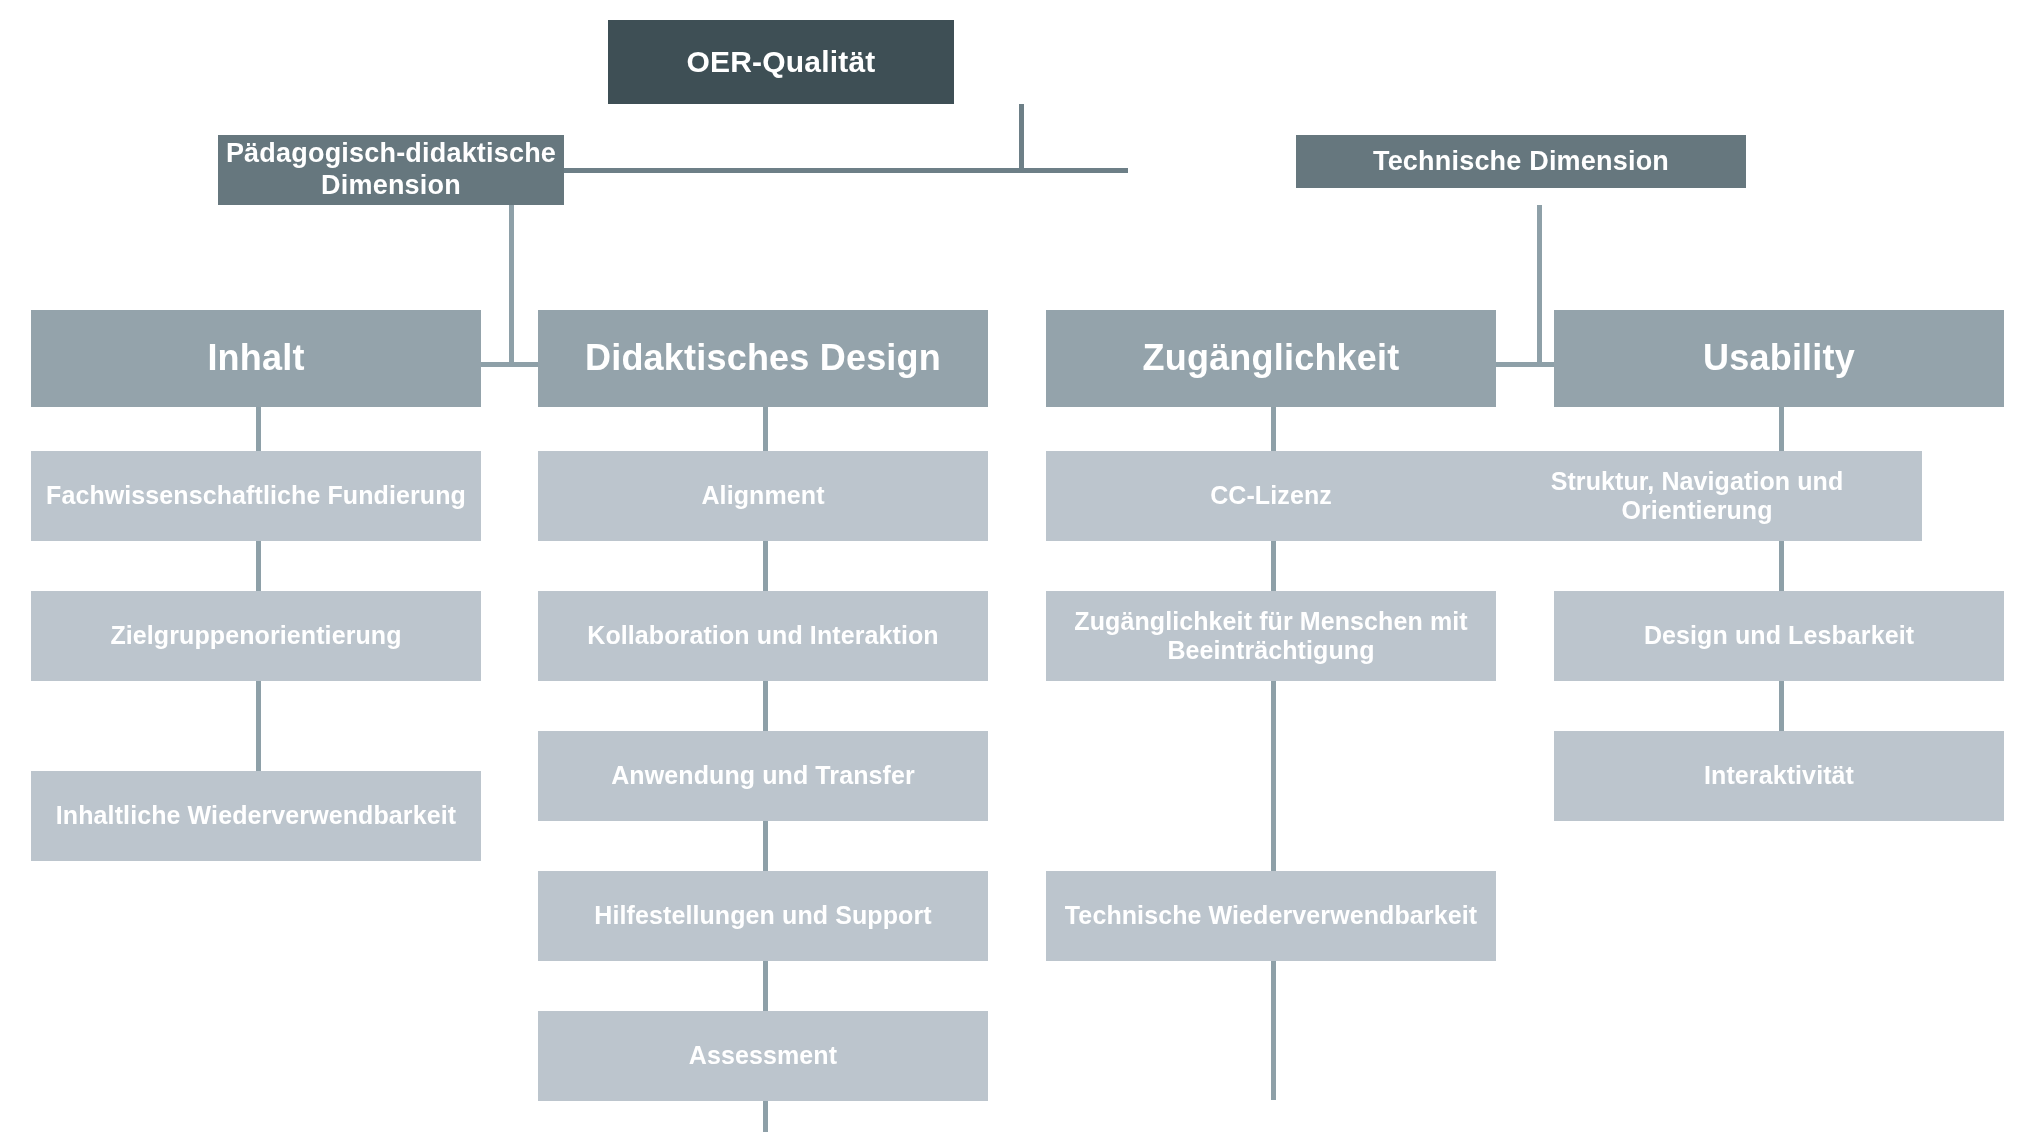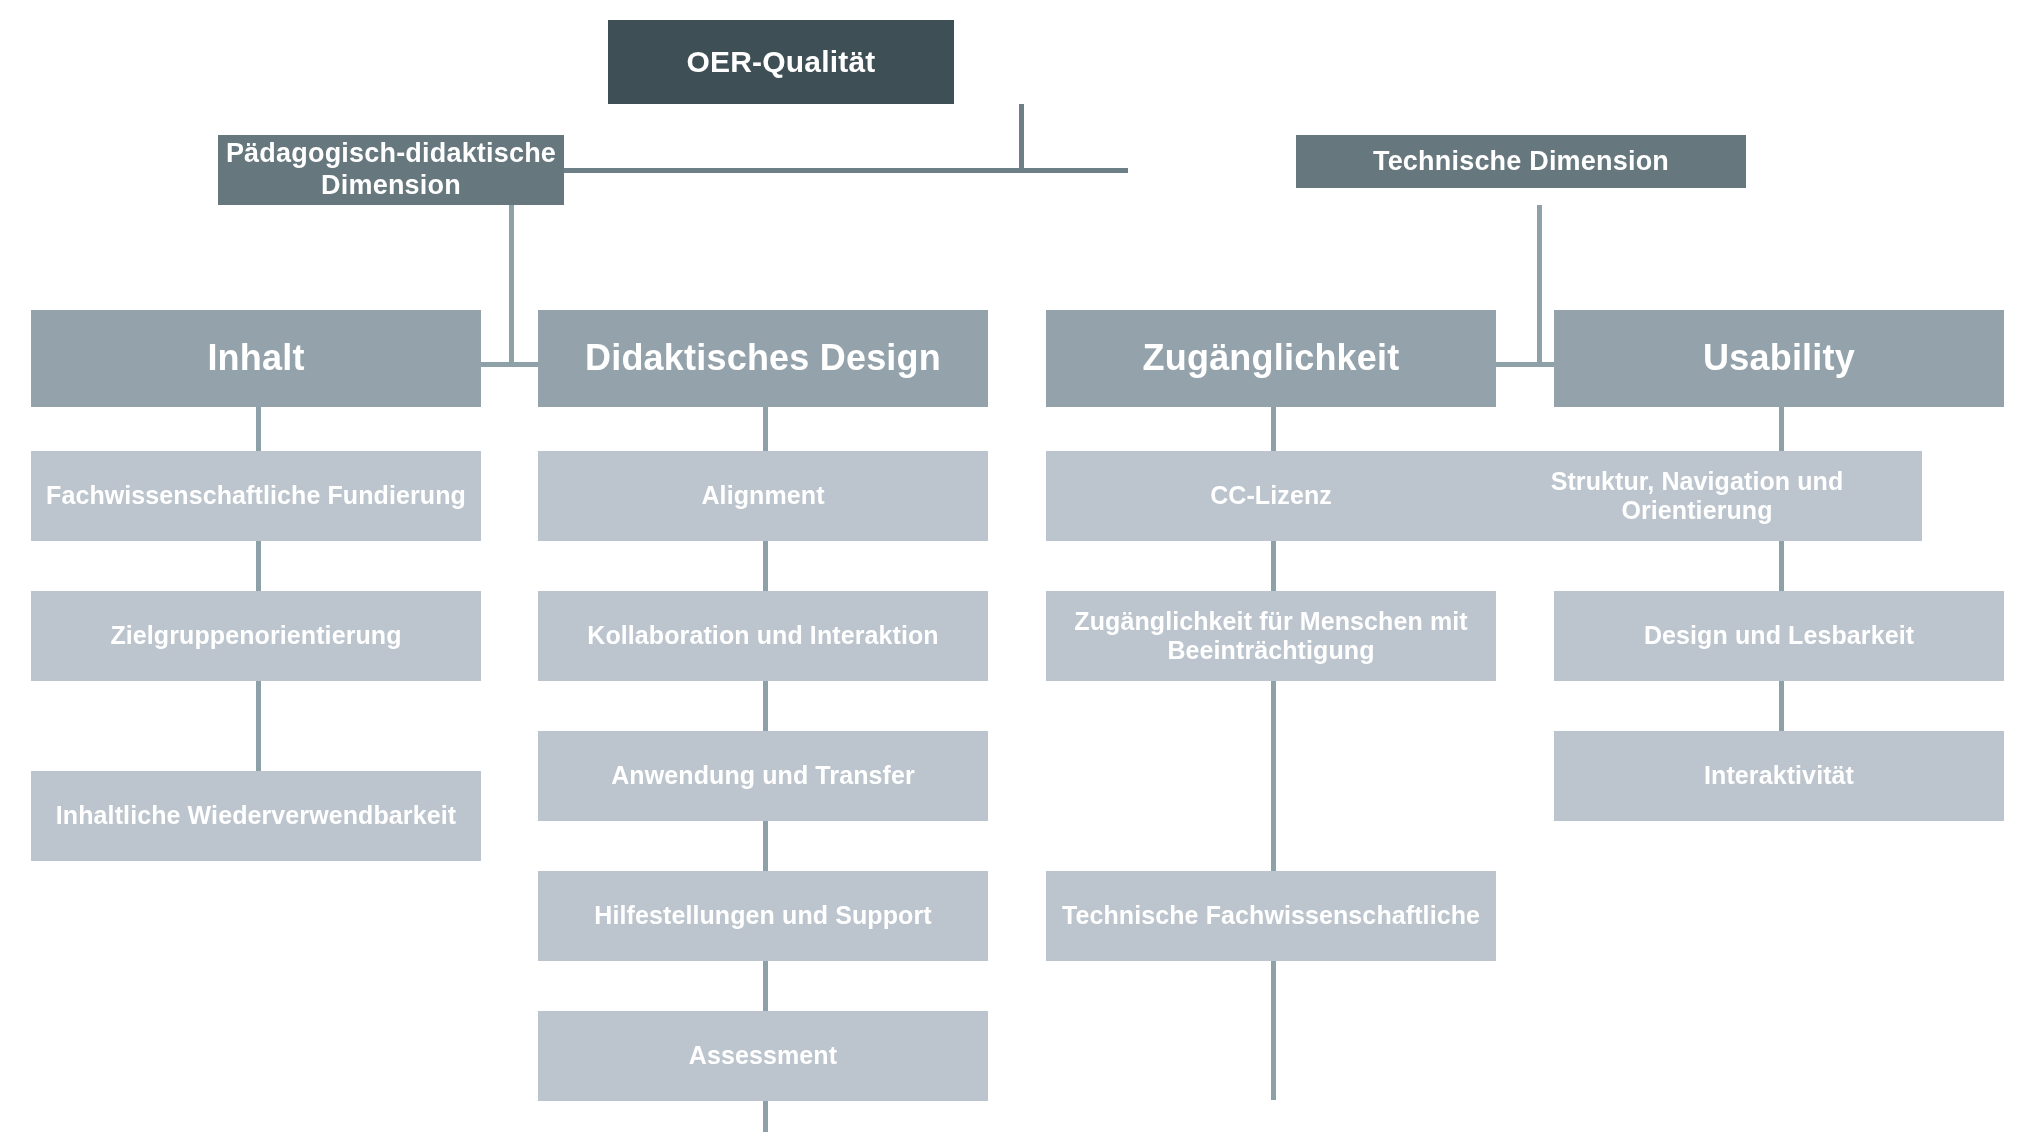--- a/index.html
+++ b/index.html
@@ -149,21 +149,21 @@
   <div class="node lvl-leaf" style="left:1046px; top:591px; width:450px; height:90px;">
     <span class="label">Zugänglichkeit für Menschen mit Beeinträchtigung</span>
   </div>
 
   <div class="node lvl-leaf" style="left:1046px; top:451px; width:450px; height:90px;">
     <span class="label">CC-Lizenz</span>
   </div>
 
 
   <div class="node lvl-leaf" style="left:1046px; top:871px; width:450px; height:90px;">
-    <span class="label">Technische Fachwissenschaftliche</span>
+    <span class="label">Technische Wiederverwendbarkeit</span>
   </div>
 
   <div class="node lvl-leaf" style="left:1472px; top:451px; width:450px; height:90px;">
     <span class="label">Struktur, Navigation und Orientierung</span>
   </div>
 
   <div class="node lvl-leaf" style="left:1554px; top:591px; width:450px; height:90px;">
     <span class="label">Design und Lesbarkeit</span>
   </div>
 

